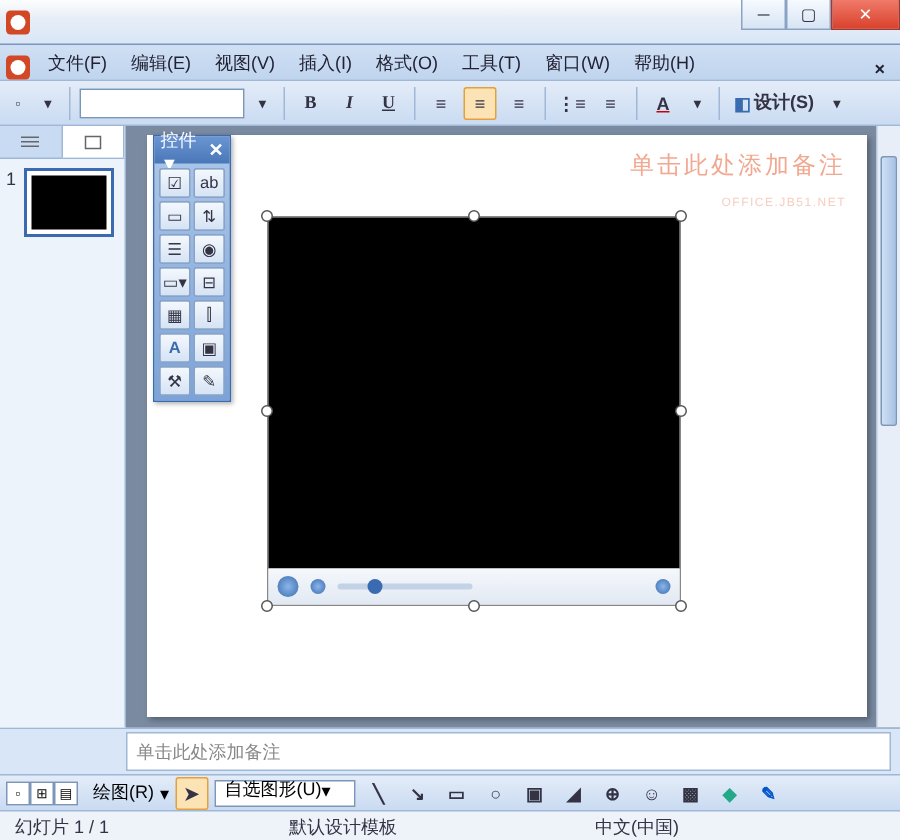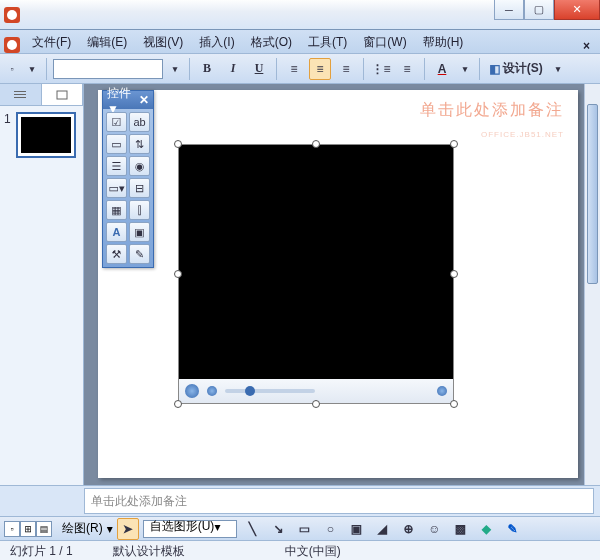--- a/index.html
+++ b/index.html
@@ -210,15 +210,15 @@
   <div class="tbtn">◢</div>
   <div class="tbtn">⊕</div>
   <div class="tbtn">☺</div>
   <div class="tbtn">▩</div>
   <div class="tbtn" style="color:#2a8">◆</div>
   <div class="tbtn" style="color:#05c">✎</div>
 </div>
 
 <div class="statusbar">
   <span>幻灯片 1 / 1</span>
-  <span style="">默认设计模板</span>
-  <span style="margin-left:60px">中文(中国)</span>
+  <span style="margin-left:80px">默认设计模板</span>
+  <span style="margin-left:92px">中文(中国)</span>
 </div>
 
 </body></html>

